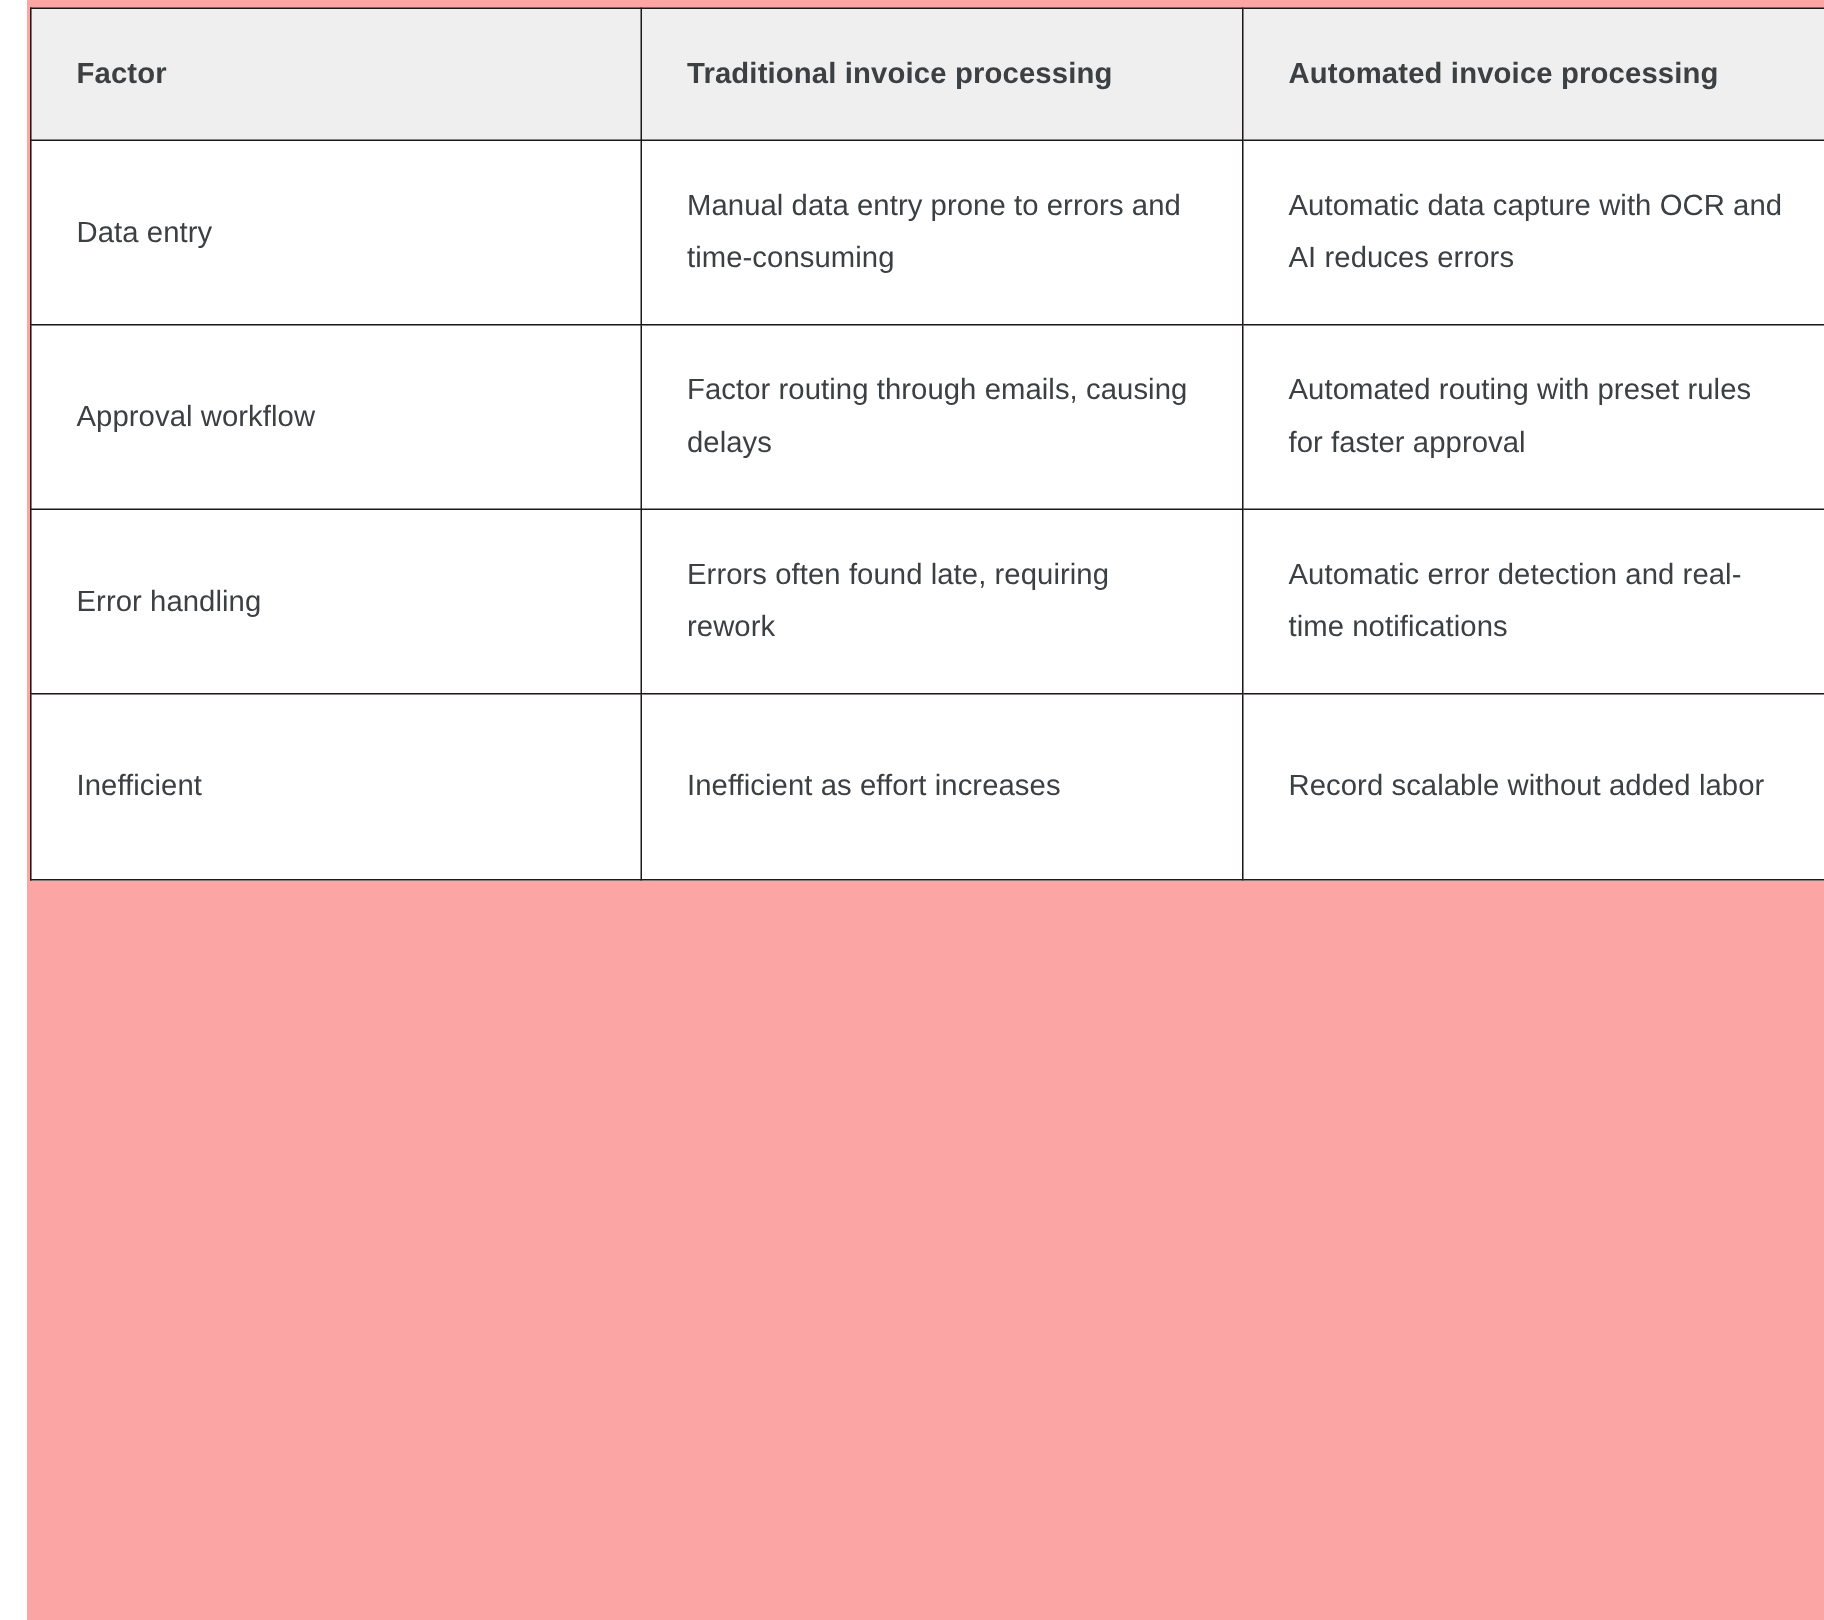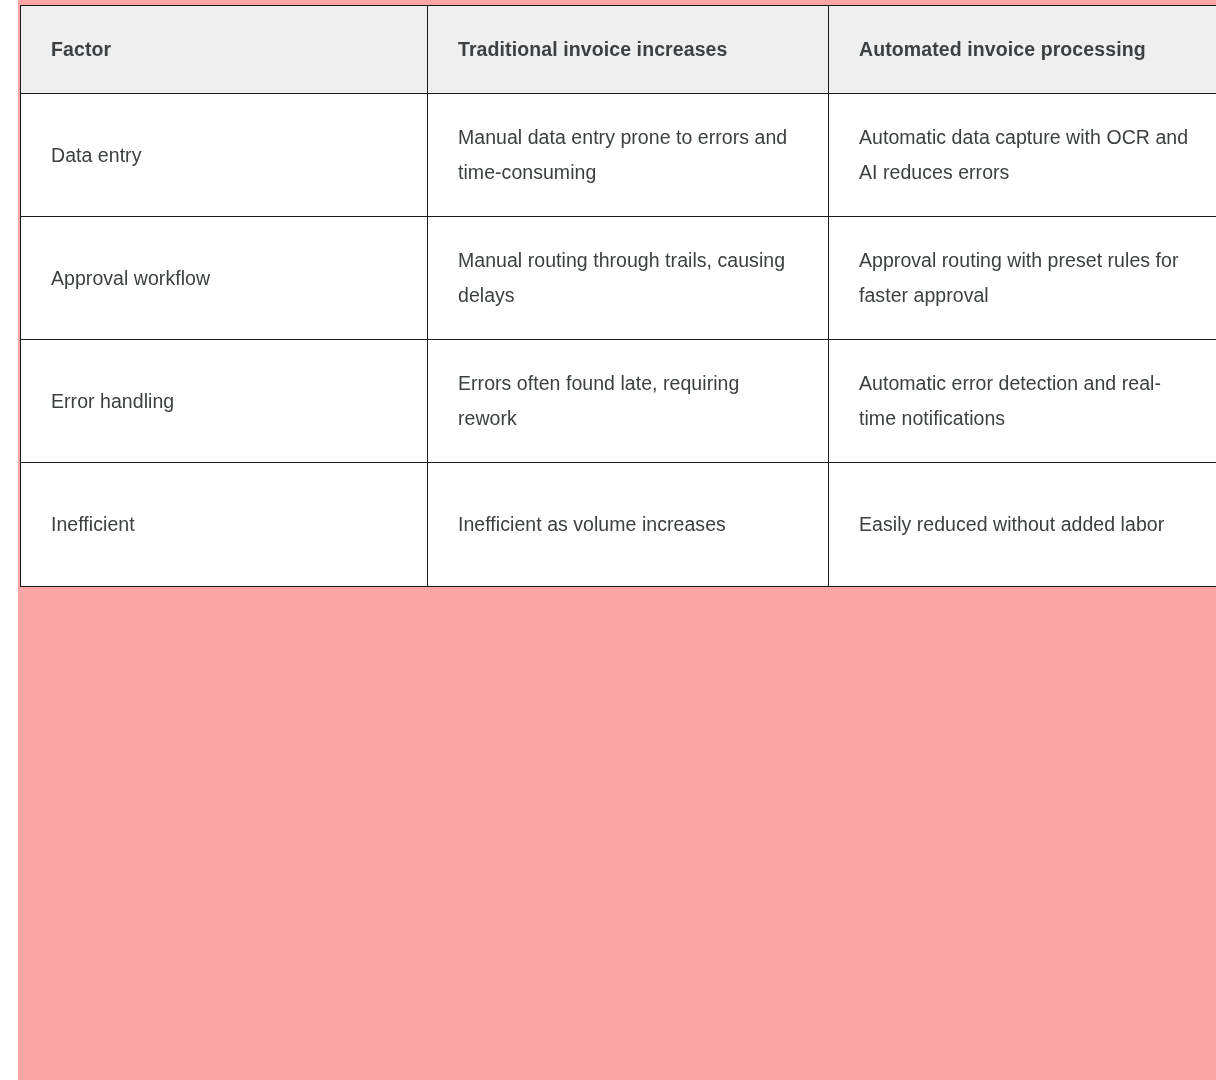--- a/index.html
+++ b/index.html
@@ -98,21 +98,21 @@
         <col class="col-factor">
         <col class="col-traditional">
         <col class="col-automated">
       </colgroup>
       <thead>
         <tr class="header-row">
           <th class="cell-factor">
             <span class="th-text">Factor</span>
           </th>
           <th class="cell-traditional">
-            <span class="th-text">Traditional invoice increases</span>
+            <span class="th-text">Traditional invoice processing</span>
           </th>
           <th class="cell-automated">
             <span class="th-text">Automated invoice processing</span>
           </th>
         </tr>
       </thead>
       <tbody>
 
         <tr class="data-row">
           <td class="cell-factor">
@@ -125,24 +125,24 @@
             <span class="cell-text">Automatic data capture with OCR and AI reduces errors</span>
           </td>
         </tr>
 
 
         <tr class="data-row">
           <td class="cell-factor">
             <span class="cell-text">Approval workflow</span>
           </td>
           <td class="cell-traditional">
-            <span class="cell-text">Manual routing through trails, causing delays</span>
+            <span class="cell-text">Factor routing through emails, causing delays</span>
           </td>
           <td class="cell-automated">
-            <span class="cell-text">Approval routing with preset rules for faster approval</span>
+            <span class="cell-text">Automated routing with preset rules for faster approval</span>
           </td>
         </tr>
 
 
         <tr class="data-row">
           <td class="cell-factor">
             <span class="cell-text">Error handling</span>
           </td>
           <td class="cell-traditional">
             <span class="cell-text">Errors often found late, requiring rework</span>
@@ -151,24 +151,24 @@
             <span class="cell-text">Automatic error detection and real-time notifications</span>
           </td>
         </tr>
 
 
         <tr class="data-row">
           <td class="cell-factor">
             <span class="cell-text">Inefficient</span>
           </td>
           <td class="cell-traditional">
-            <span class="cell-text">Inefficient as volume increases</span>
+            <span class="cell-text">Inefficient as effort increases</span>
           </td>
           <td class="cell-automated">
-            <span class="cell-text">Easily reduced without added labor</span>
+            <span class="cell-text">Record scalable without added labor</span>
           </td>
         </tr>
 
 
       </tbody>
     </table>
   </div>
 </div>
 
 </body></html>

